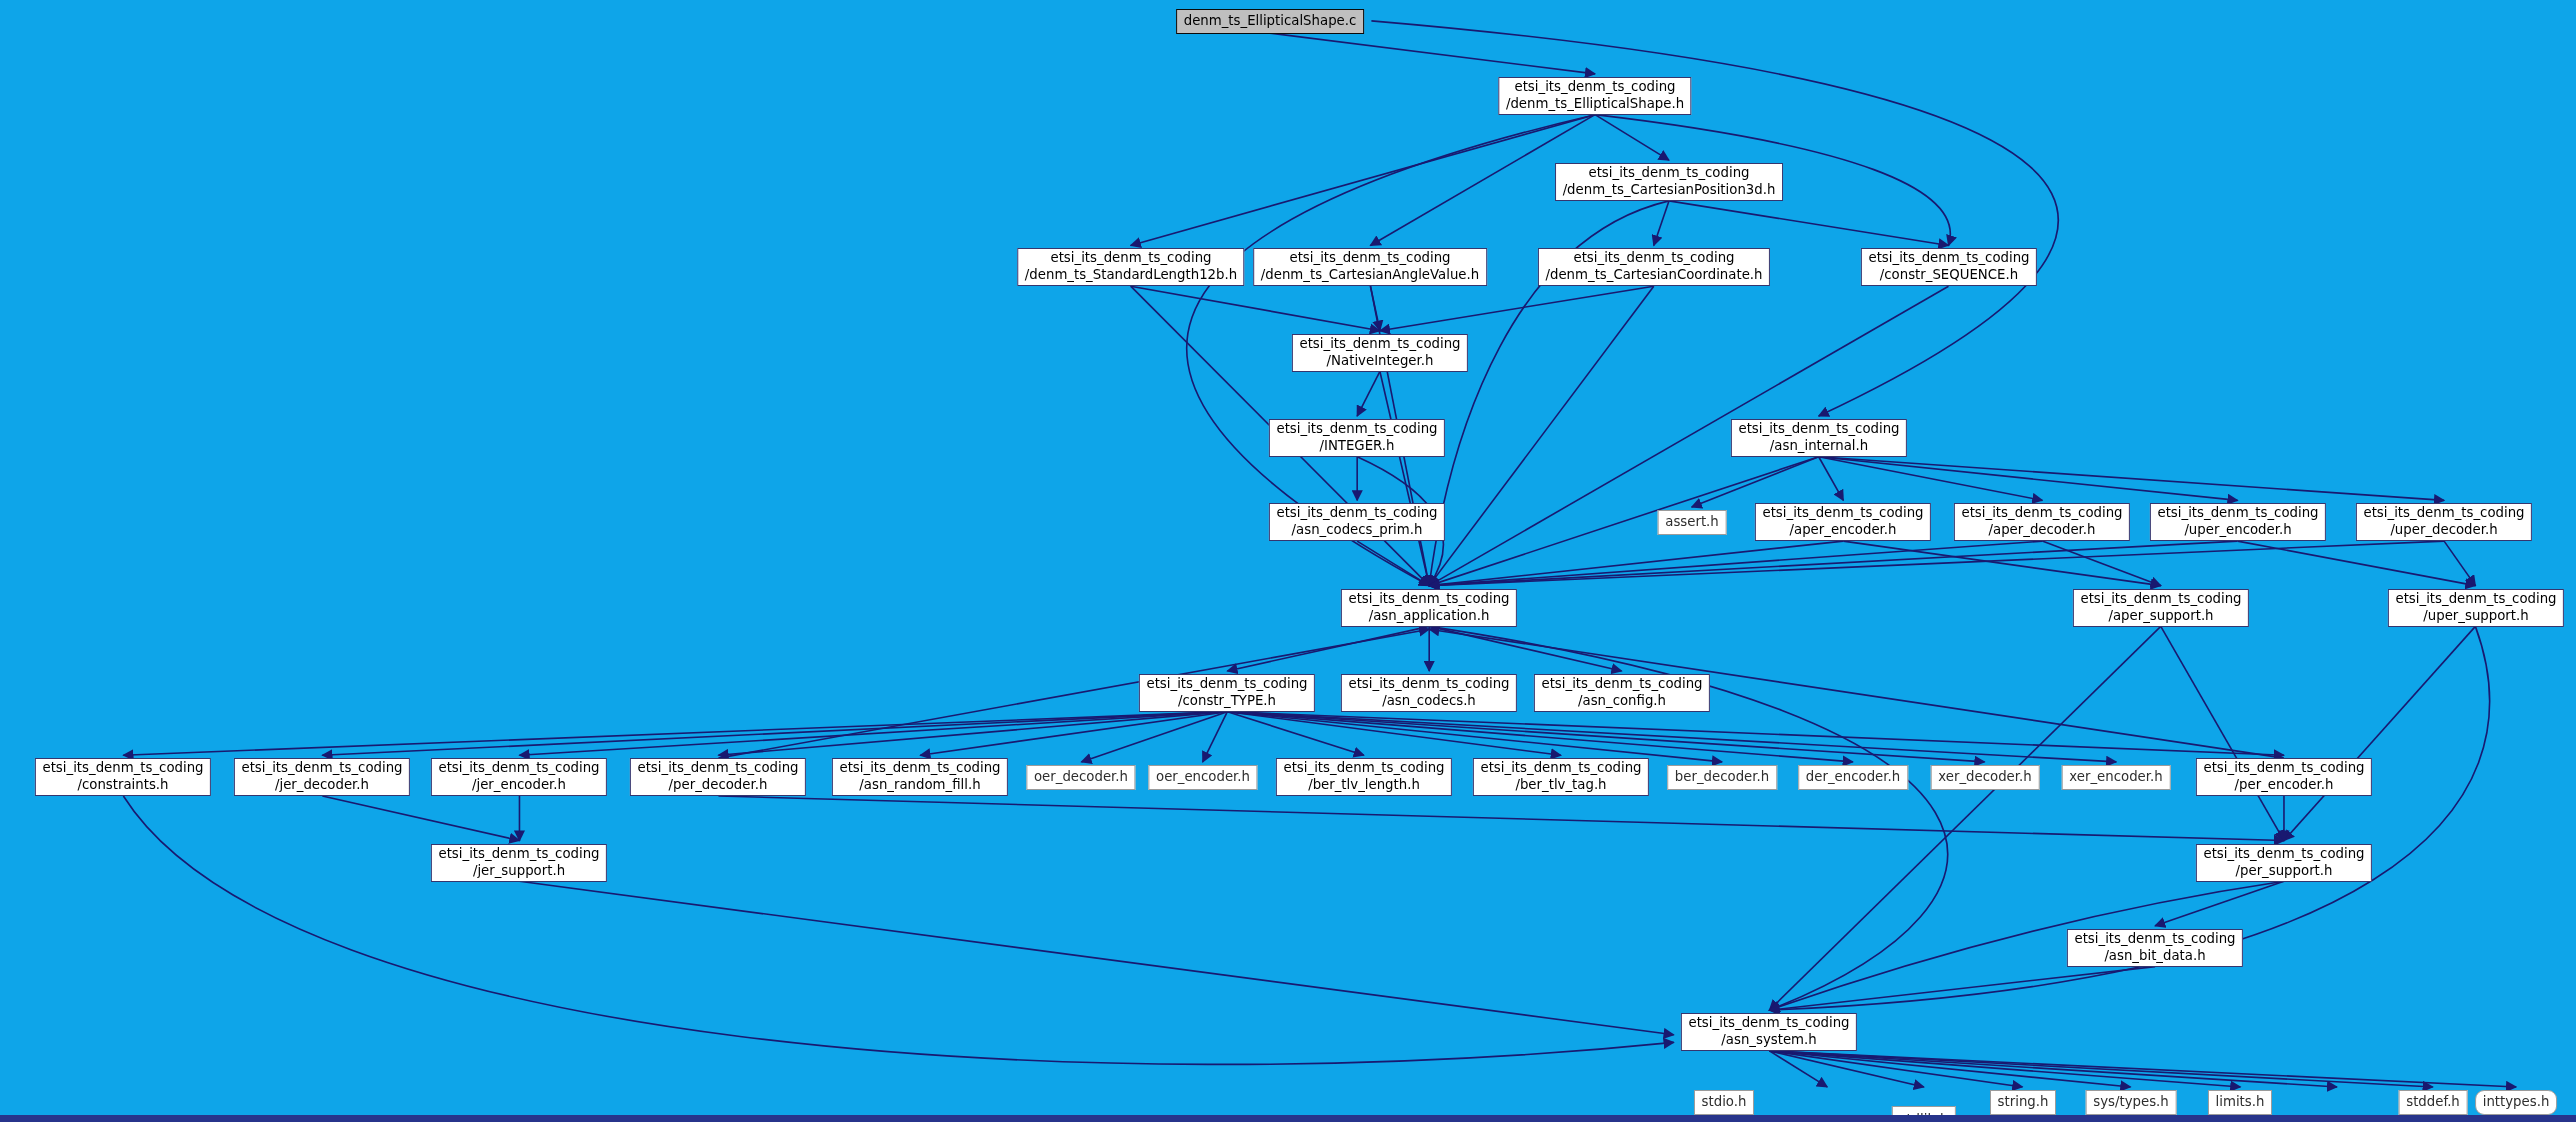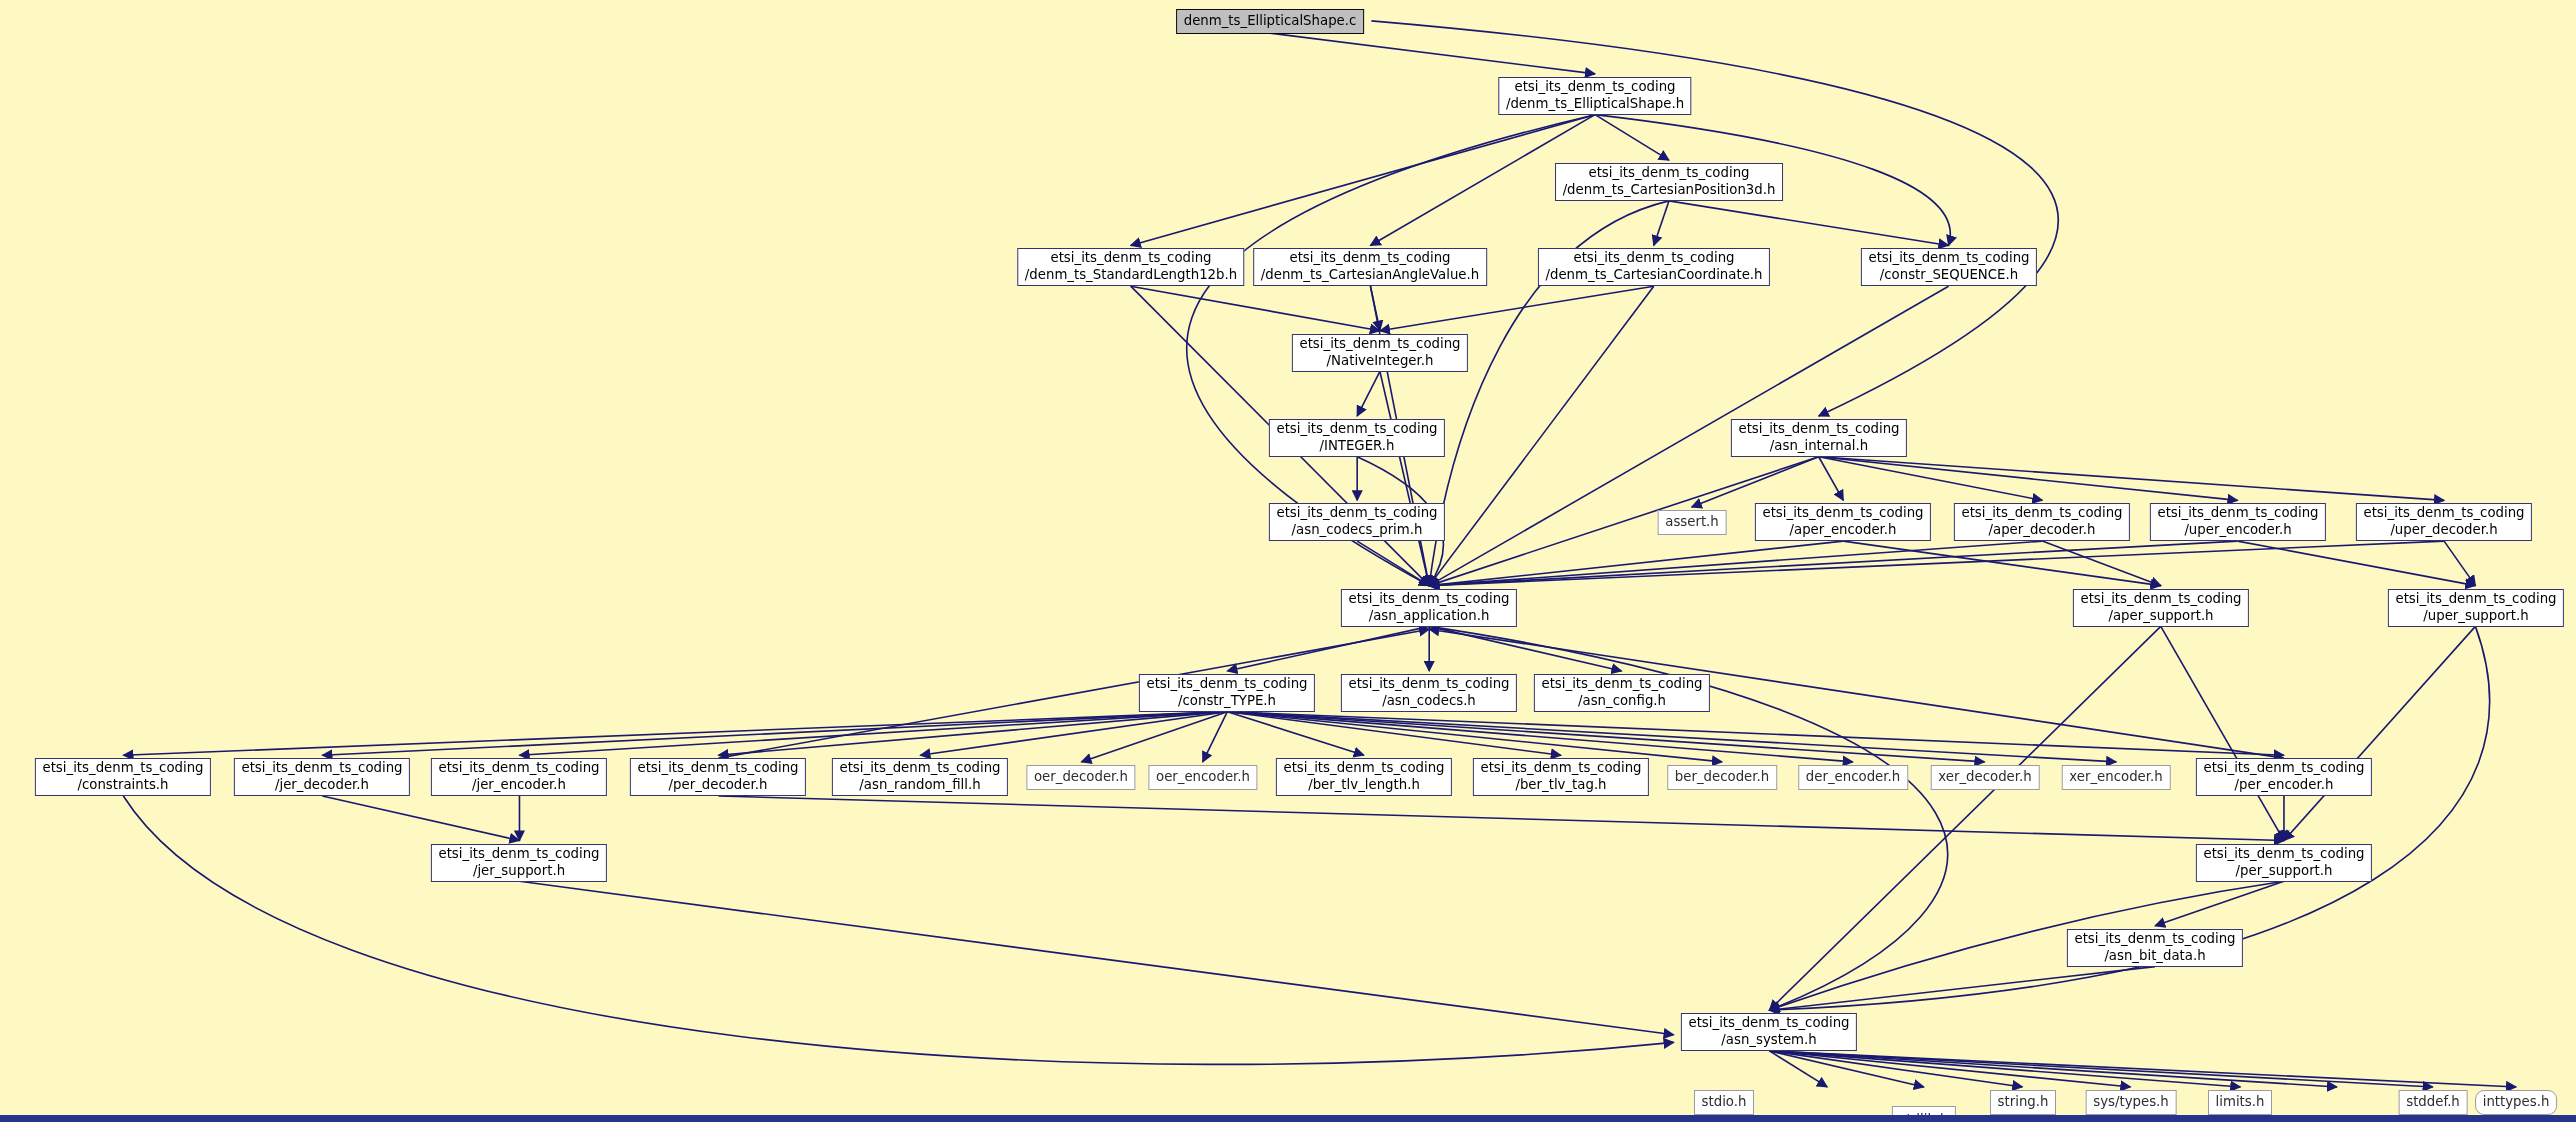--- a/index.html
+++ b/index.html
@@ -1,16 +1,16 @@
 <!DOCTYPE html>
 <html style="font-size:15px"><head>
 <meta charset="utf-8">
 <style>
   html,body{margin:0;padding:0;background:#ffffff;}
-  #canvas{position:relative;width:2576px;height:1122px;background:#fef9c3;overflow:hidden;
+  #canvas{position:relative;width:2576px;height:1122px;background:#0ea5e9;overflow:hidden;
           font-family:"DejaVu Sans","Liberation Sans",sans-serif;}
   #edges{position:absolute;left:0;top:0;width:2576px;height:1122px;}
   .edge{fill:none;stroke:#191970;stroke-width:1.7px;}
   .node{position:absolute;transform:translateX(-50%);background:#ffffff;
         border:1.4px solid #35356e;color:#000;text-align:center;
         font-size:13.3px;line-height:1.25;white-space:nowrap;padding:0.9px 6.6px;
         box-sizing:border-box;display:flex;flex-direction:column;justify-content:center;
         cursor:pointer;}
   .node .line{pointer-events:none;}
   .node.muted{border-color:#9b9b9b;color:#2e2e2e;}

